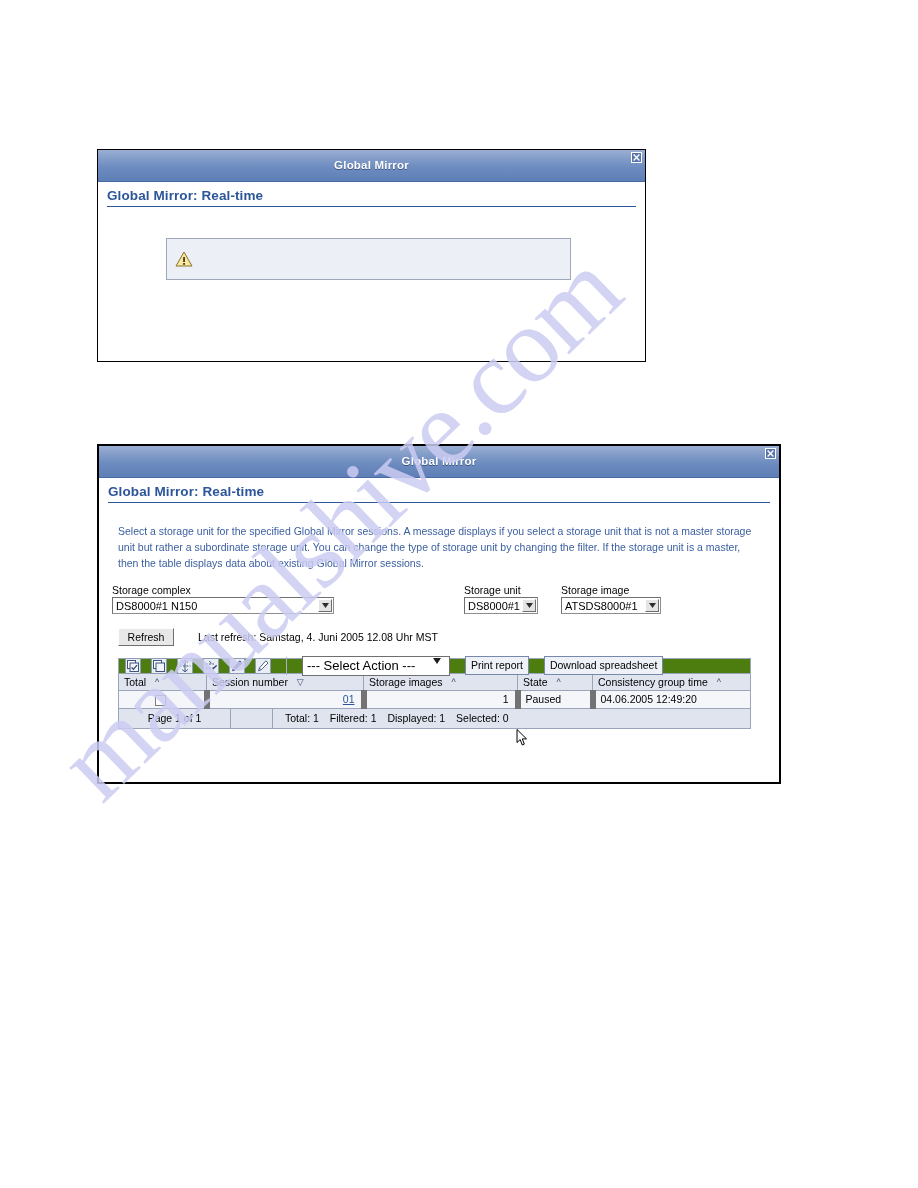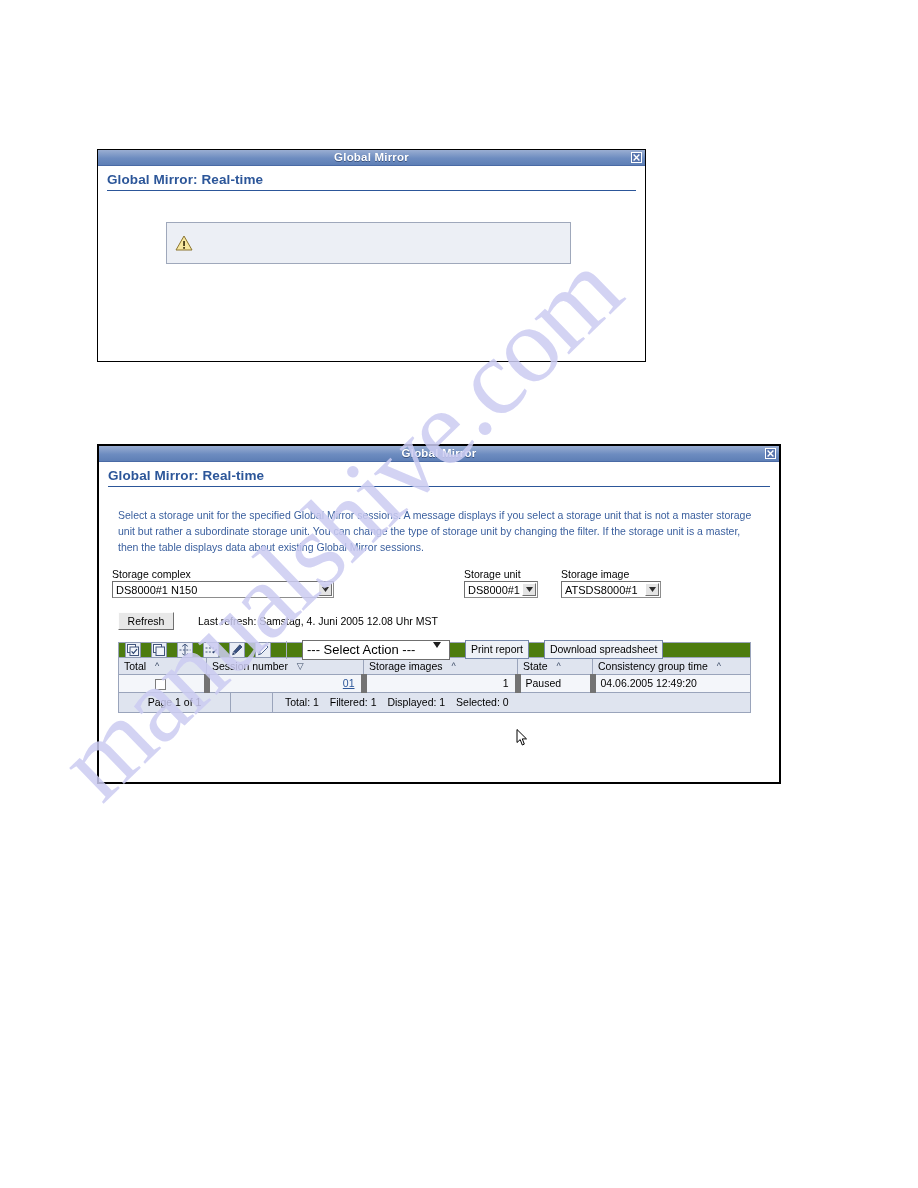--- a/index.html
+++ b/index.html
@@ -42,21 +42,21 @@
 
   
   .window {
     position: absolute;
     background: #ffffff;
     border: 1px solid #000000;
     box-sizing: border-box;
     z-index: 10;
   }
   .titlebar {
-    height: 16px;
+    height: 32px;
     background: linear-gradient(to bottom,
                 #9aaed2 0%,
                 #8ba3cc 18%,
                 #6d8cc0 55%,
                 #5e7fb6 100%);
     border-bottom: 1px solid #4a6aa5;
     display: flex;
     align-items: center;
     justify-content: center;
     position: relative;

